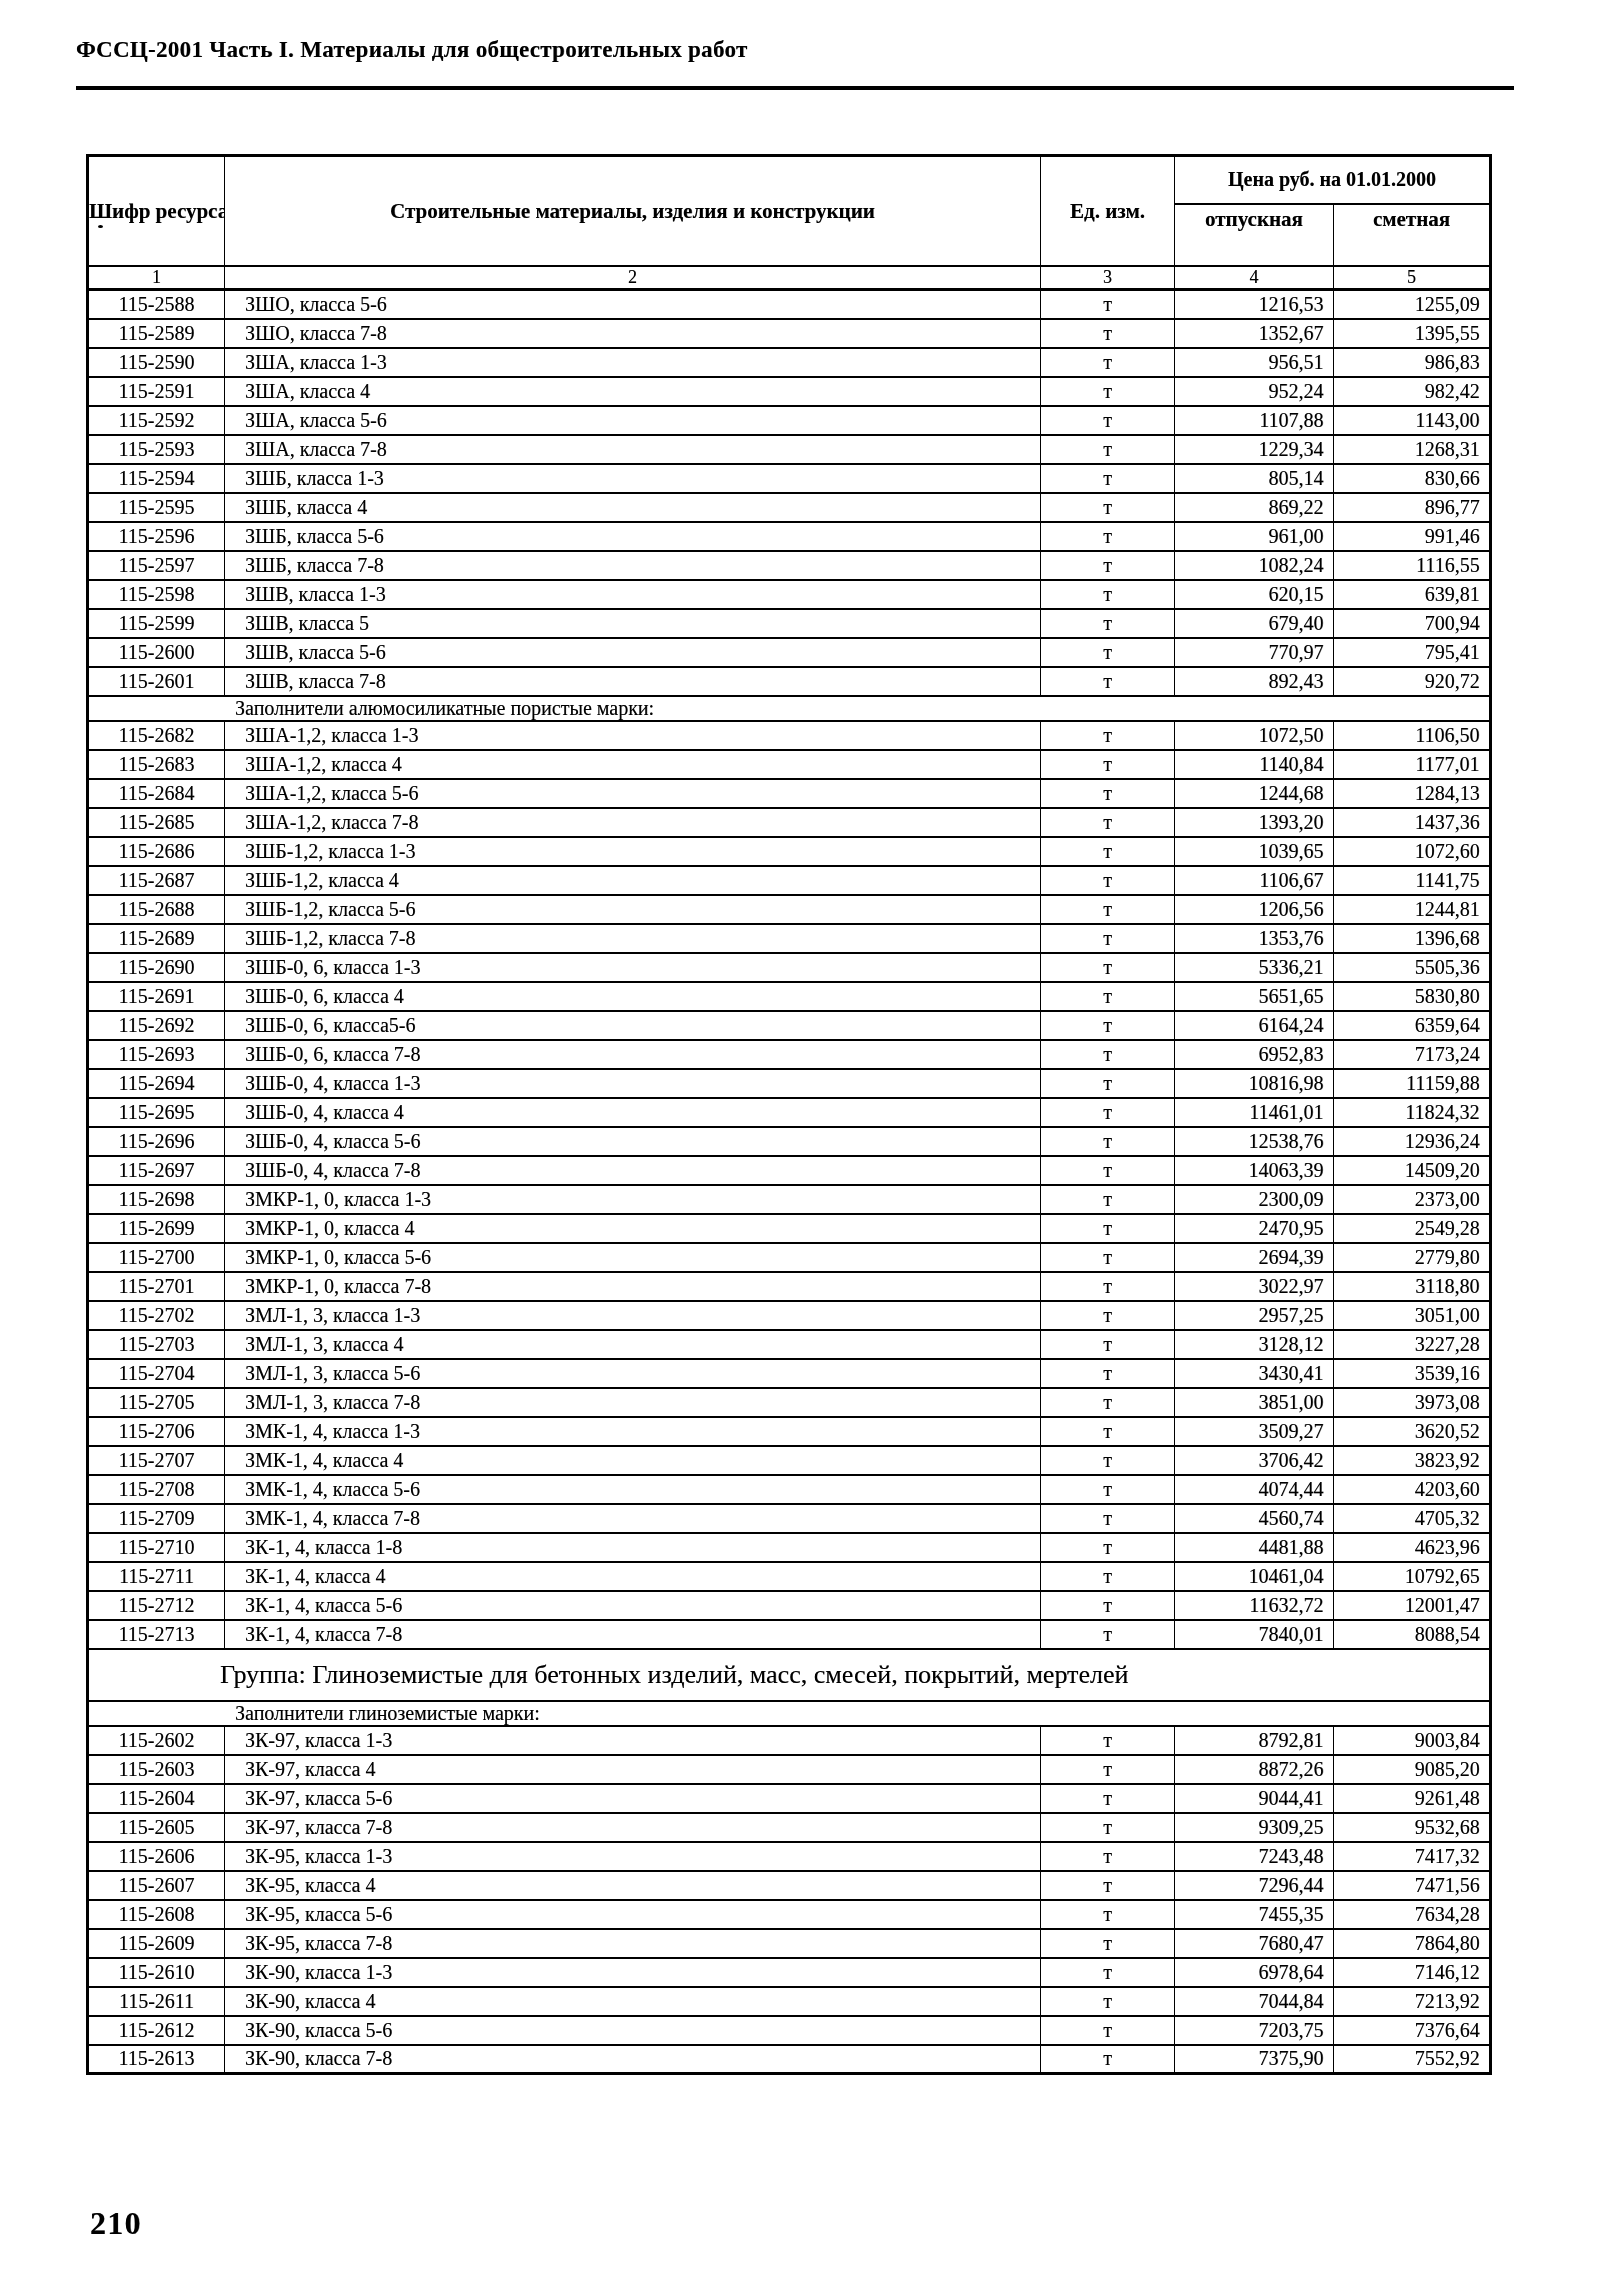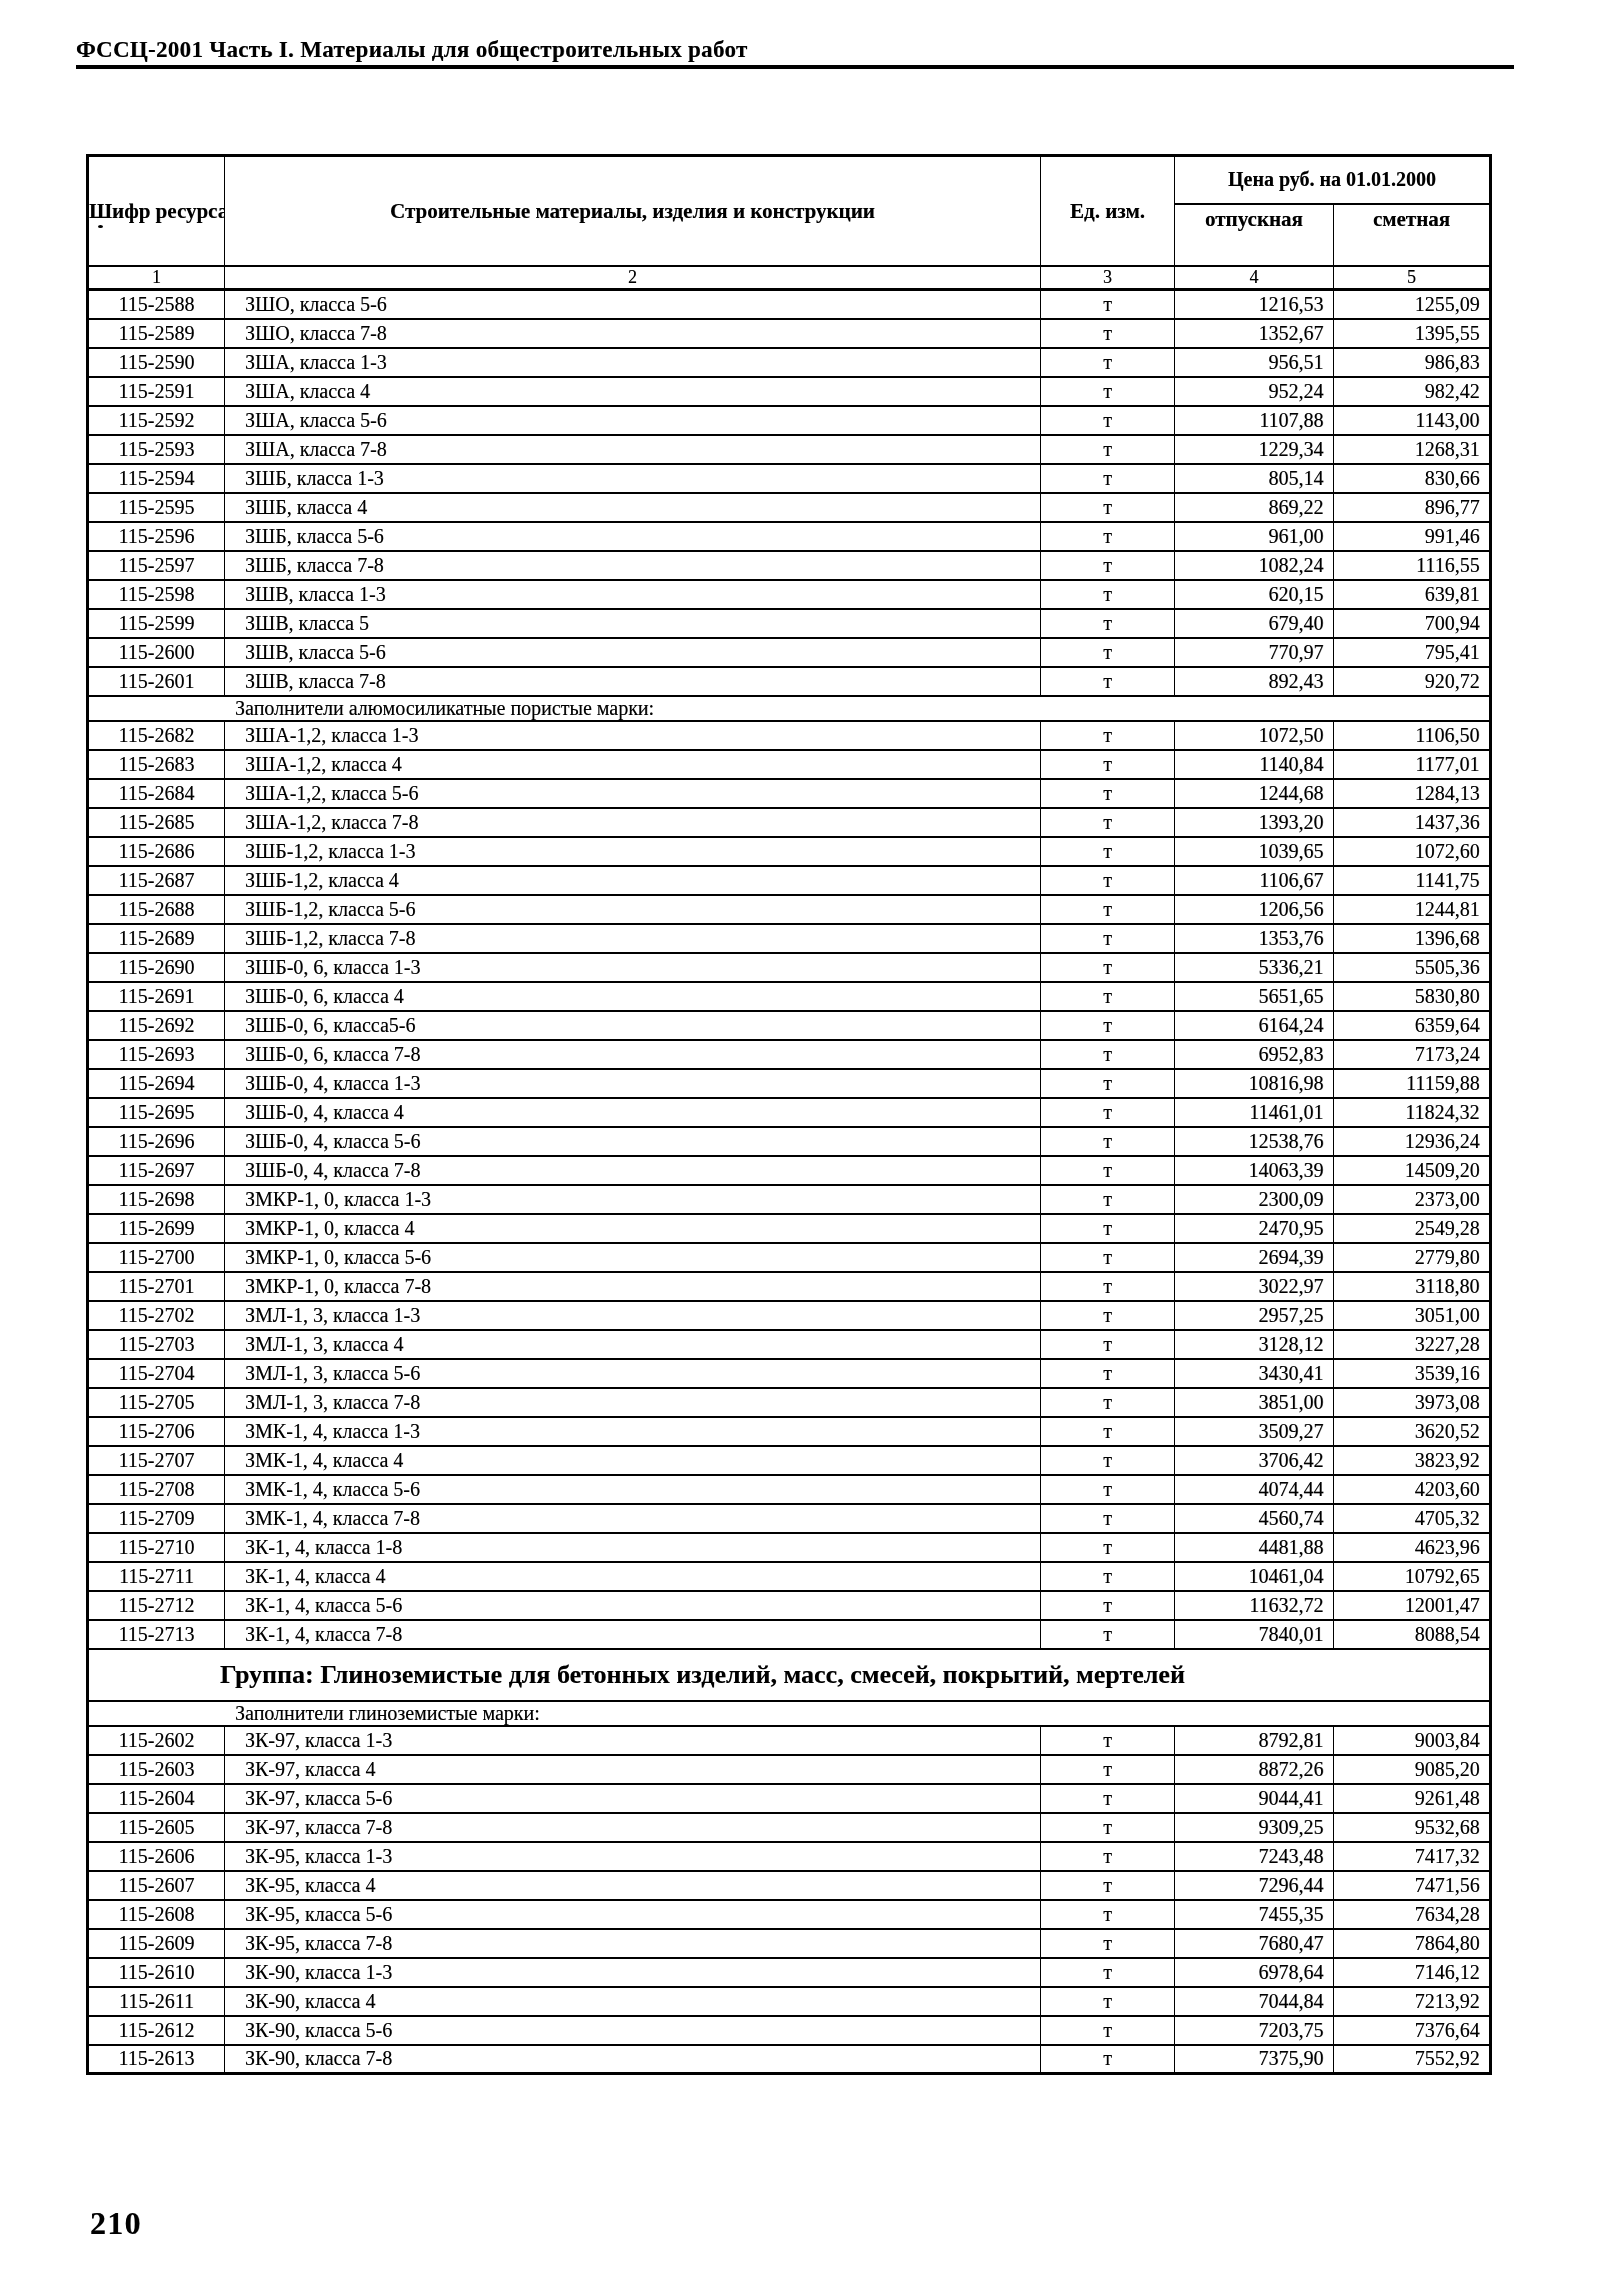--- a/index.html
+++ b/index.html
@@ -17,21 +17,21 @@
     overflow: hidden;
   }
 
   
   .doc-head {
     position: absolute;
     left: 76px;
     top: 37px;
     width: 1438px;
     border-bottom: 4px solid var(--ink, #000);
-    padding-bottom: 2px;
+    padding-bottom: 23px;
     font-size: 23px;
     font-weight: bold;
     letter-spacing: 0.3px;
   }
 
   
   .scan-dot {
     position: absolute;
     left: 98px;
     top: 225px;
@@ -97,21 +97,21 @@
   tr.section td {
     height: 19px;
     text-align: left;
     padding-left: 146px;
   }
   tr.group td {
     height: 52px;
     text-align: left;
     padding-left: 131px;
     font-size: 26px;
-    font-weight: bold;
+    font-weight: normal;
     border-top-width: 2.7px;
     border-bottom-width: 2.7px;
   }
 
   
   .page-number {
     position: absolute;
     left: 90px;
     top: 2205px;
     font-size: 32px;

